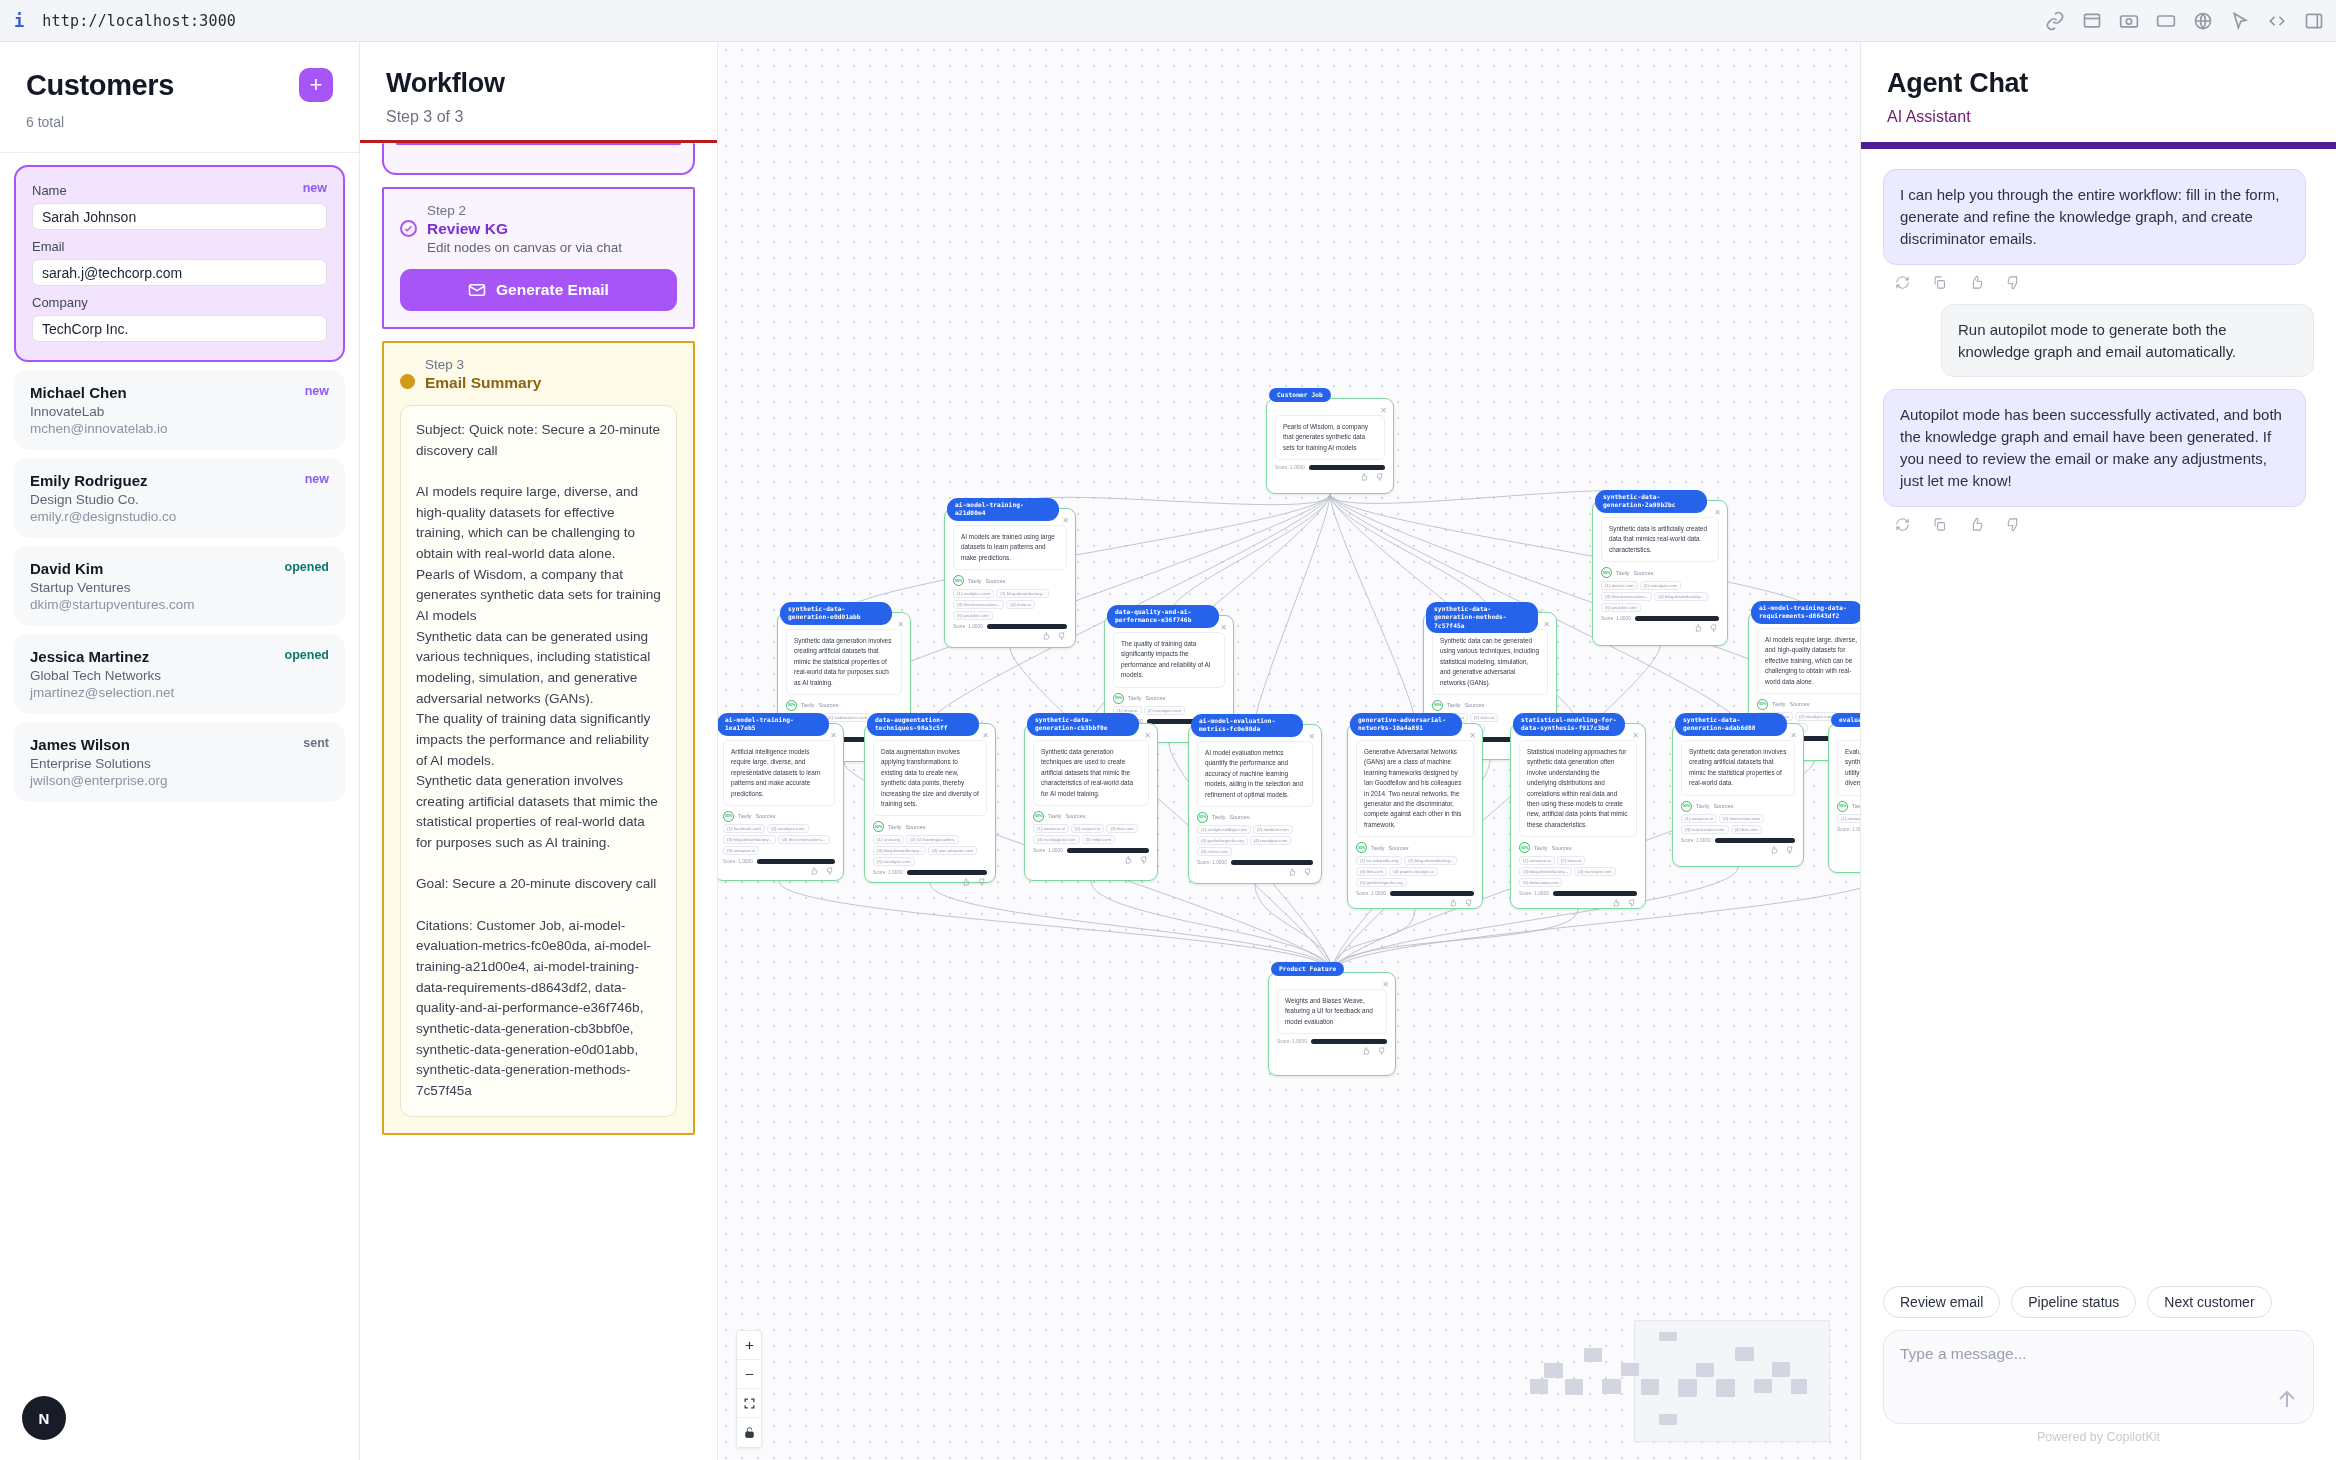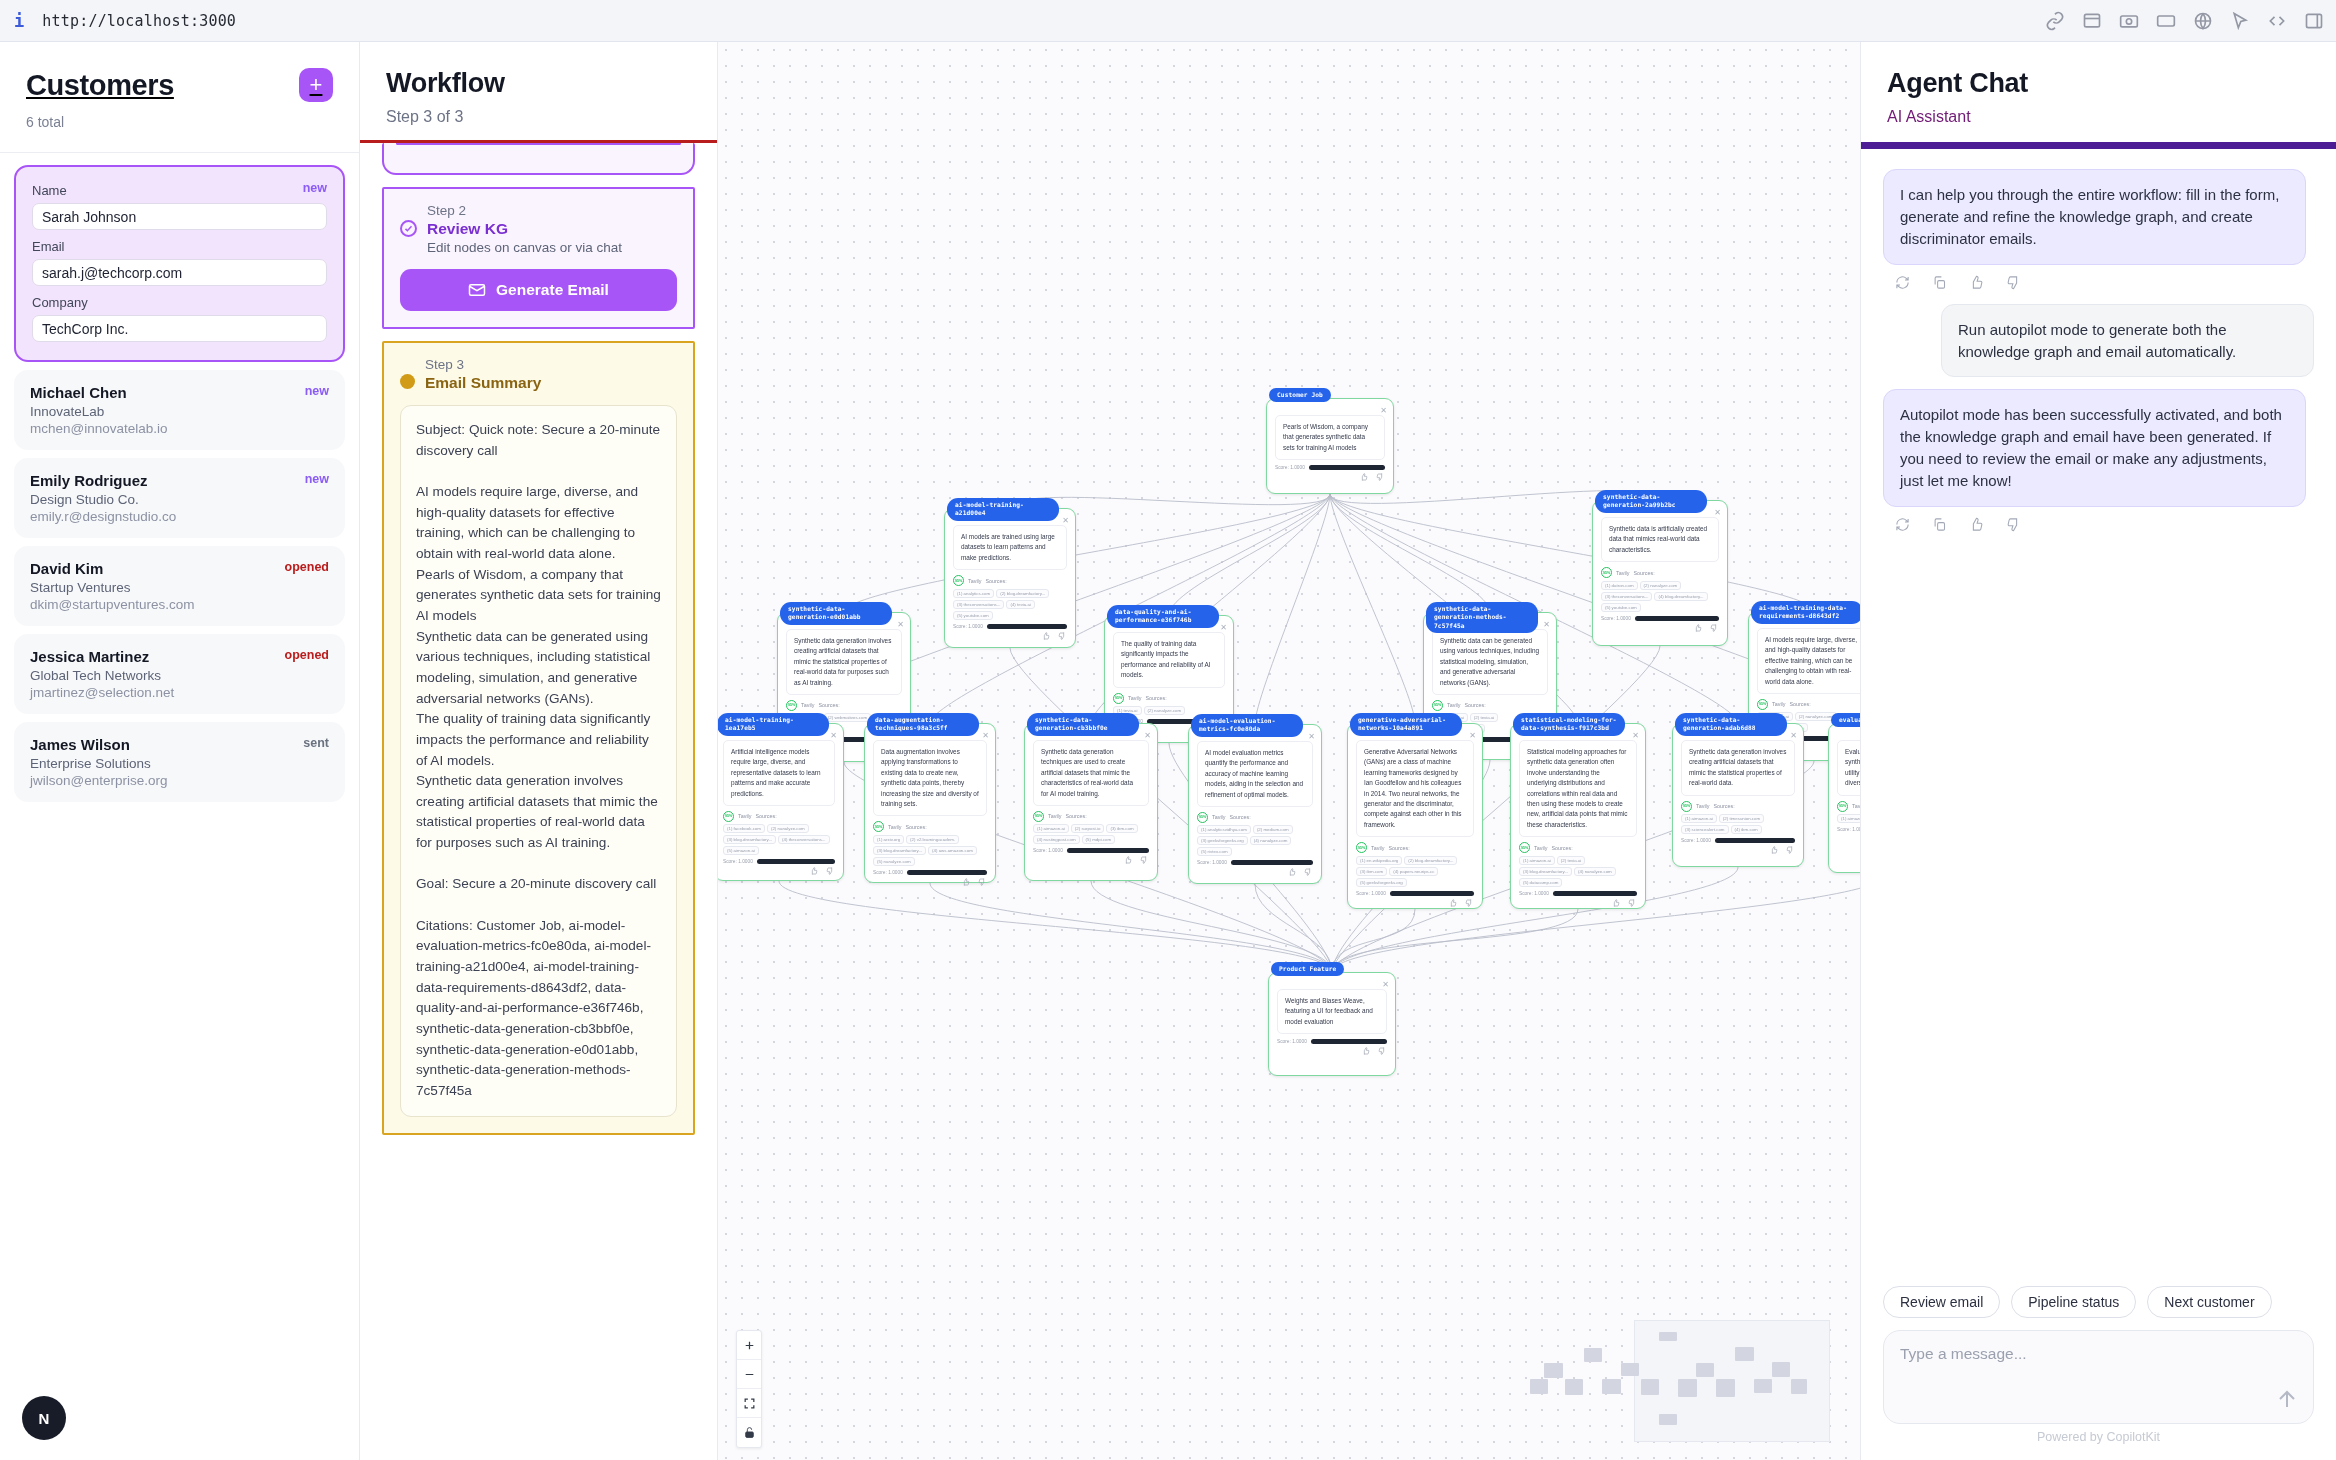--- a/index.html
+++ b/index.html
@@ -37,21 +37,21 @@
     display: flex; width: 2336px; height: 1418px;
   }
 
   
   #customers-panel {
     width: 360px; min-width: 360px; height: 100%;
     background: #ffffff; border-right: 1px solid #e8eaf0;
     display: flex; flex-direction: column; position: relative;
   }
   #customers-head { padding: 26px 26px 12px 26px; }
-  .cust-title-row { display: flex; align-items: flex-end; justify-content: space-between; text-decoration: underline; }
+  .cust-title-row { display: flex; align-items: flex-end; justify-content: space-between; }
   #customers-title { font-size: 29px; font-weight: 700; color: #141824; letter-spacing: -.4px; }
   #add-customer-btn {
     width: 34px; height: 34px; border-radius: 10px;
     background: #a855f7; border: none; color: #fff;
     font-size: 22px; line-height: 30px; text-align: center; cursor: pointer;
     display:flex; align-items:center; justify-content:center;
   }
   #customers-count { font-size: 14px; color: #7b8193; margin-top: 12px; }
   #customers-divider { height: 1px; background: #ebedf2; margin: 10px 0 0 0; }
 
@@ -65,21 +65,21 @@
     background: #f3e4fd; border: 2px solid #a855f7; padding: 16px 16px 18px 16px;
   }
   .cust-name { font-size: 15px; font-weight: 700; color: #141824; }
   .cust-company { font-size: 13.5px; color: #5d6477; margin-top: 3px; }
   .cust-email { font-size: 13.5px; color: #8c92a3; margin-top: 2px; }
   .cust-badge {
     position: absolute; right: 16px; top: 14px;
     font-size: 12.5px; font-weight: 600;
   }
   .badge-new { color: #8b5cf6; }
-  .badge-opened { color: #b91c1c; }
+  .badge-opened { color: #0f766e; }
   .badge-sent { color: #6b7280; }
 
   
   .f-label { font-size: 13px; color: #41465a; margin-bottom: 5px; }
   .f-input {
     width: 100%; height: 27px; border-radius: 7px; background: #fff;
     border: 1px solid #e0dbe9; font-size: 14px; color: #1d2130;
     padding: 0 9px; margin-bottom: 9px; font-family: "Liberation Sans", sans-serif;
   }
   .sel-badge { position:absolute; right:16px; top:14px; font-size:12.5px; font-weight:600; color:#8b5cf6; }

